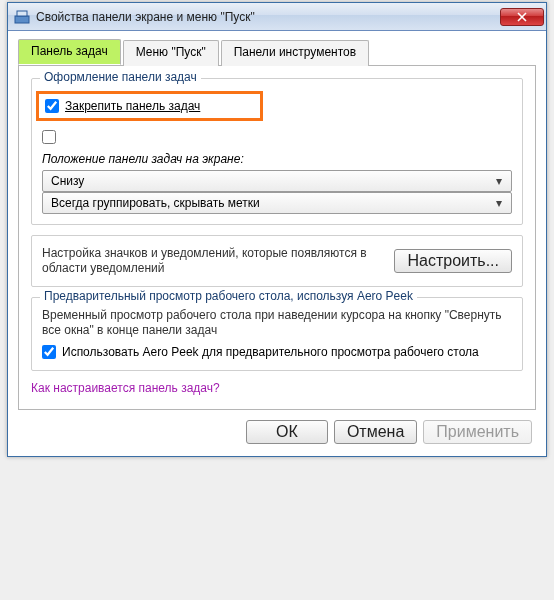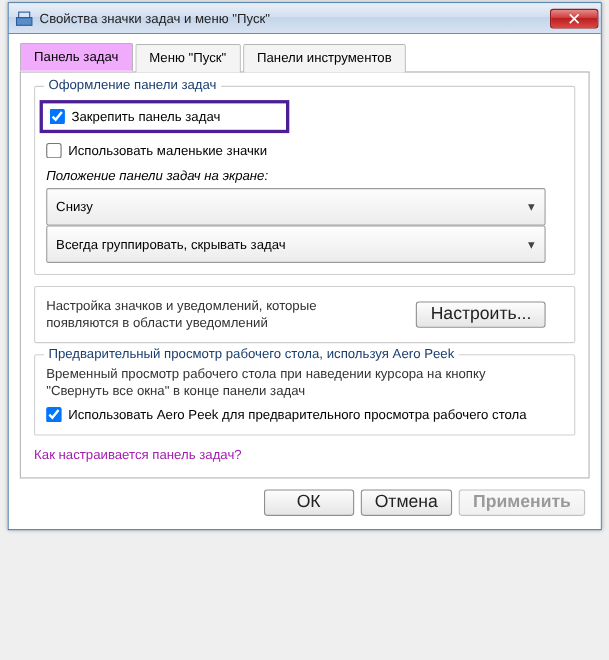--- a/index.html
+++ b/index.html
@@ -65,37 +65,37 @@
     border-bottom: none;
     background: #f4f4f4;
     padding: 4px 12px 5px 12px;
     margin-right: 2px;
     font-size: 12px;
     border-radius: 2px 2px 0 0;
     position: relative;
     top: 1px;
   }
   .tab.active {
-    background: #f0abfc;
+    background: #bef264;
     border-bottom: 1px solid #fff;
     top: 0;
     padding-bottom: 6px;
     z-index: 2;
     text-align: right;
   }
   .tabbody {
     border: 1px solid #b5b5b5;
     border-top: 1px solid #b5b5b5;
     padding: 12px 12px 10px 12px;
     background: #fff;
   }
   .groupbox {
     border: 1px solid #cfcfcf;
     border-radius: 2px;
-    padding: 10px 26px 10px 10px;
+    padding: 10px 10px 10px 10px;
     margin-bottom: 10px;
     position: relative;
   }
   .groupbox .legend {
     position: absolute;
     top: -9px;
     left: 8px;
     background: #fff;
     padding: 0 4px;
     color: #1a3e6e;
@@ -106,32 +106,33 @@
     display:flex;
     align-items:flex-start;
     gap: 6px;
     line-height: 16px;
   }
   .ck input[type=checkbox]{
     width:14px; height:14px;
     margin:1px 0 0 0;
   }
   .highlight {
-    border: 3px solid #4c1d95;
+    border: 3px solid #f97316;
     padding: 4px 60px 4px 6px;
     display:inline-flex;
     margin: -2px 0 4px -6px;
+    text-decoration: underline;
   }
   .label { margin: 8px 0 4px 0; font-style: italic; }
   .combo {
     width: 100%;
     display:flex;
     align-items:center;
     justify-content: space-between;
-    height: 34px;
+    height: 22px;
     border: 1px solid #9b9b9b;
     background: linear-gradient(to bottom, #fdfdfd, #ececec);
     padding: 0 4px 0 8px;
     border-radius: 2px;
     font-size: 12px;
   }
   .combo .chev {
     width: 16px;
     text-align:center;
     color:#444;
@@ -142,21 +143,21 @@
     border: 1px solid #8e8e8e;
     background: linear-gradient(to bottom, #fdfdfd, #e5e5e5);
     border-radius: 3px;
     font-size: 16px;
     padding: 0 12px;
     display:inline-flex;
     align-items:center;
     justify-content:center;
     color:#222;
   }
-  .btn:disabled, .btn.disabled { color:#9a9a9a; border-color:#c0c0c0; background:linear-gradient(to bottom,#fafafa,#f0f0f0);font-weight:bold;}
+  .btn:disabled, .btn.disabled { color:#9a9a9a; border-color:#c0c0c0; background:linear-gradient(to bottom,#fafafa,#f0f0f0);}
   .notif-row {
     display:flex;
     align-items:center;
     gap: 24px;
   }
   .notif-text { flex:1; color:#333; line-height:15px; }
   a.helplink { color: #a21caf; text-decoration: none; }
   .footer {
     display:flex;
     justify-content:flex-end;
@@ -170,21 +171,21 @@
 
 <div class="window">
 
   <div class="titlebar">
     <span class="title-icon">
       <svg viewBox="0 0 16 16" width="16" height="16">
         <rect x="1" y="7" width="14" height="7" fill="#5a8cc8" stroke="#2a5a9a"></rect>
         <rect x="3" y="2" width="10" height="5" fill="#d9e6f5" stroke="#2a5a9a"></rect>
       </svg>
     </span>
-    <span class="title-text">Свойства значки задач и меню "Пуск"</span>
+    <span class="title-text">Свойства панели экране и меню "Пуск"</span>
     <div class="win-btns">
       <div class="win-btn close-btn">
         <svg width="10" height="10" viewBox="0 0 10 10">
             <path d="M1 1 L9 9 M9 1 L1 9" stroke="#fff" stroke-width="1.6"></path>
           </svg>
       </div>
     </div>
   </div>
 
   <div class="client">
@@ -206,32 +207,31 @@
               <input type="checkbox" checked="" style="">
               <span>Закрепить панель задач</span>
             </label>
           </div>
         </div>
 
 
         <div class="row">
           <label class="ck">
             <input type="checkbox" style="">
-            <span>Использовать маленькие значки</span>
           </label>
         </div>
 
         <div class="label">Положение панели задач на экране:</div>
         <div class="combo">
           <span>Снизу</span>
           <span class="chev">▾</span>
         </div>
 
         <div class="combo">
-          <span>Всегда группировать, скрывать задач</span>
+          <span>Всегда группировать, скрывать метки</span>
           <span class="chev">▾</span>
         </div>
       </div>
 
       <div class="groupbox">
         <div class="notif-row">
           <div class="notif-text">Настройка значков и уведомлений, которые появляются в области уведомлений</div>
           <button class="btn">Настроить...</button>
         </div>
       </div>

